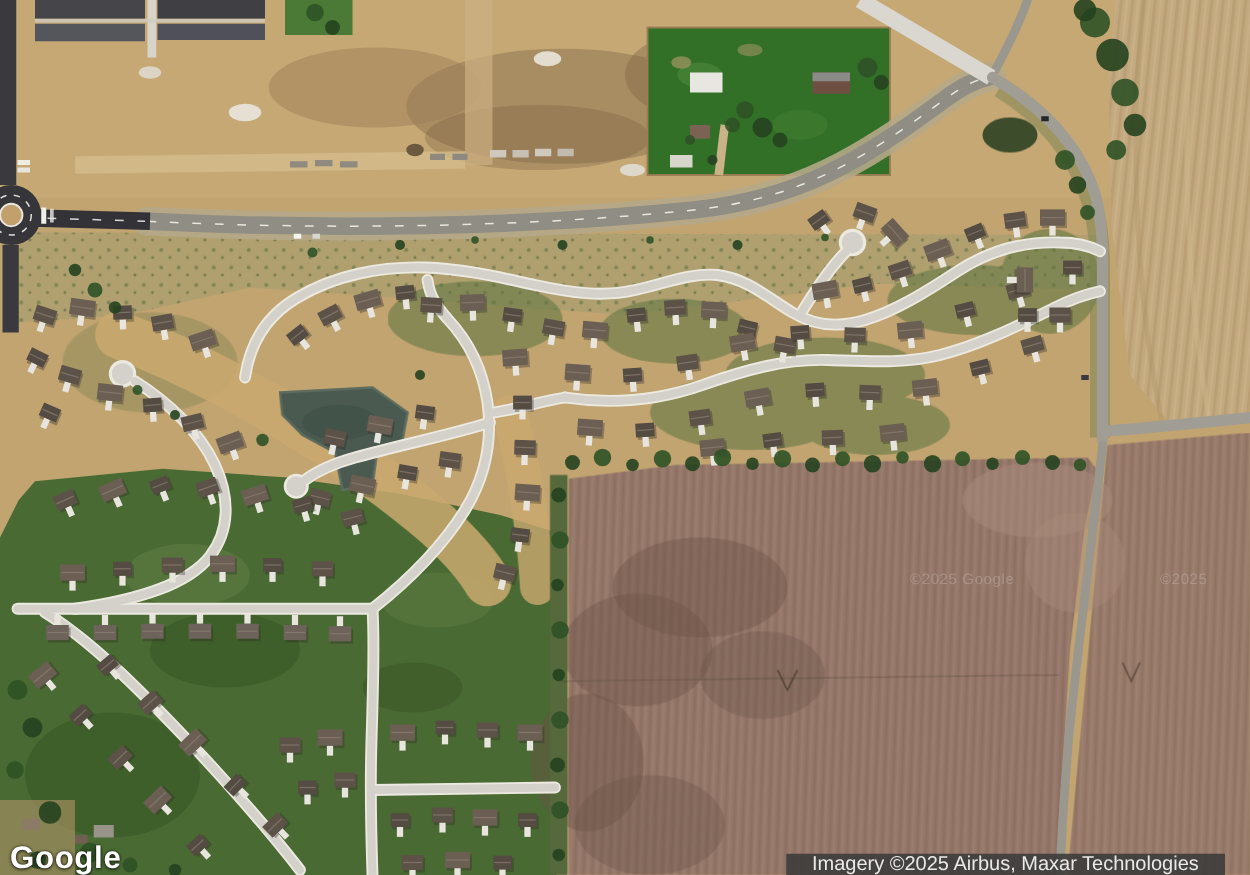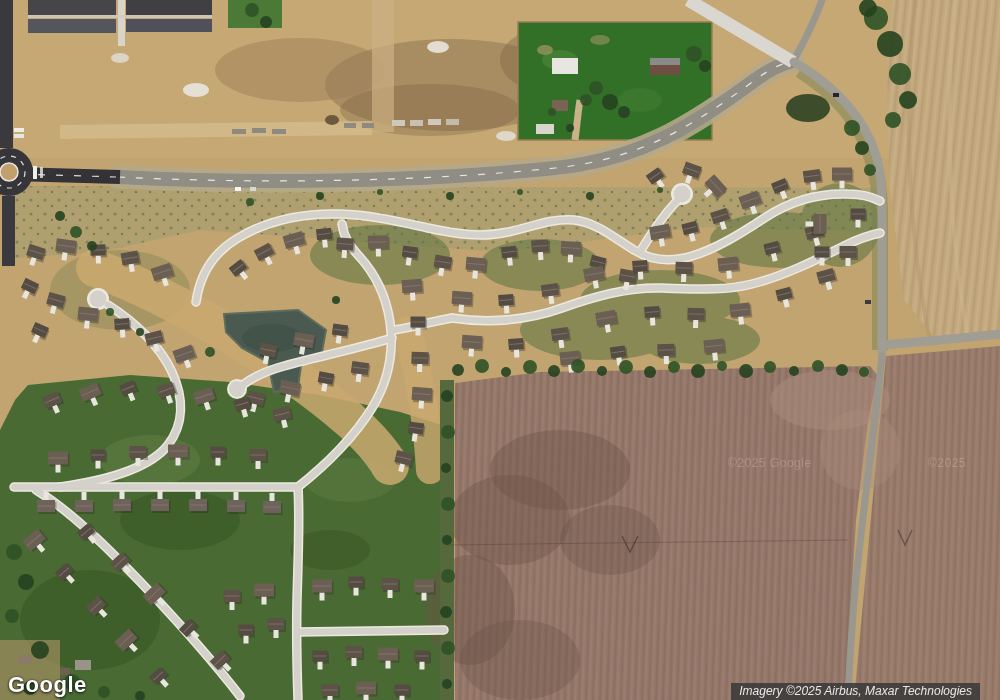--- a/index.html
+++ b/index.html
@@ -13,25 +13,25 @@
   .paveB{fill:#d3d1c9;}
   
   .shoulder{stroke:#b5a888;stroke-width:23;fill:none;stroke-linecap:round;opacity:.9;}
   .asphalt{stroke:#8f8d84;stroke-width:14;fill:none;stroke-linecap:butt;}
   .asphalt-dark{stroke:#323237;stroke-width:14;fill:none;}
   .road2{stroke:#a09d94;stroke-width:9;fill:none;stroke-linecap:round;}
   .road3{stroke:#9a978e;stroke-width:7;fill:none;stroke-linecap:round;}
   .concrete{stroke:#d9d7cf;stroke-width:13;fill:none;}
   .dashline{stroke:#f7f7f2;stroke-width:1.2;fill:none;stroke-dasharray:7 11;opacity:.85;}
   .overlay-text{position:absolute;pointer-events:none;}
-  #google-logo{left:8px;top:672px;color:#fff;font-size:22px;font-weight:bold;letter-spacing:.5px;
+  #google-logo{left:8px;top:672px;color:#fff;font-size:25px;font-weight:bold;letter-spacing:.5px;
     text-shadow:0 1px 3px rgba(0,0,0,.75),0 0 2px rgba(0,0,0,.6);pointer-events:auto;cursor:pointer;}
   .watermark{color:rgba(255,255,255,.20);font-size:12px;letter-spacing:.5px;}
   #attribution{position:absolute;right:0;bottom:0;height:17px;line-height:17px;
-    background:rgba(58,58,58,.88);color:#e9e9e9;font-size:12px;padding:0 8px;font-style:italic;}
+    background:rgba(58,58,58,.88);color:#e9e9e9;font-size:16px;padding:0 21px;}
 </style>
 </head>
 <body>
 
 <div id="stage">
 <svg width="1000" height="700" viewBox="0 0 1000 700">
   <defs>
     <pattern id="plow" width="7" height="60" patternUnits="userSpaceOnUse" patternTransform="rotate(2)">
       <rect width="7" height="60" fill="#957769"></rect>
       <rect x="0" width="2" height="60" fill="#85695c" opacity=".55"></rect>

